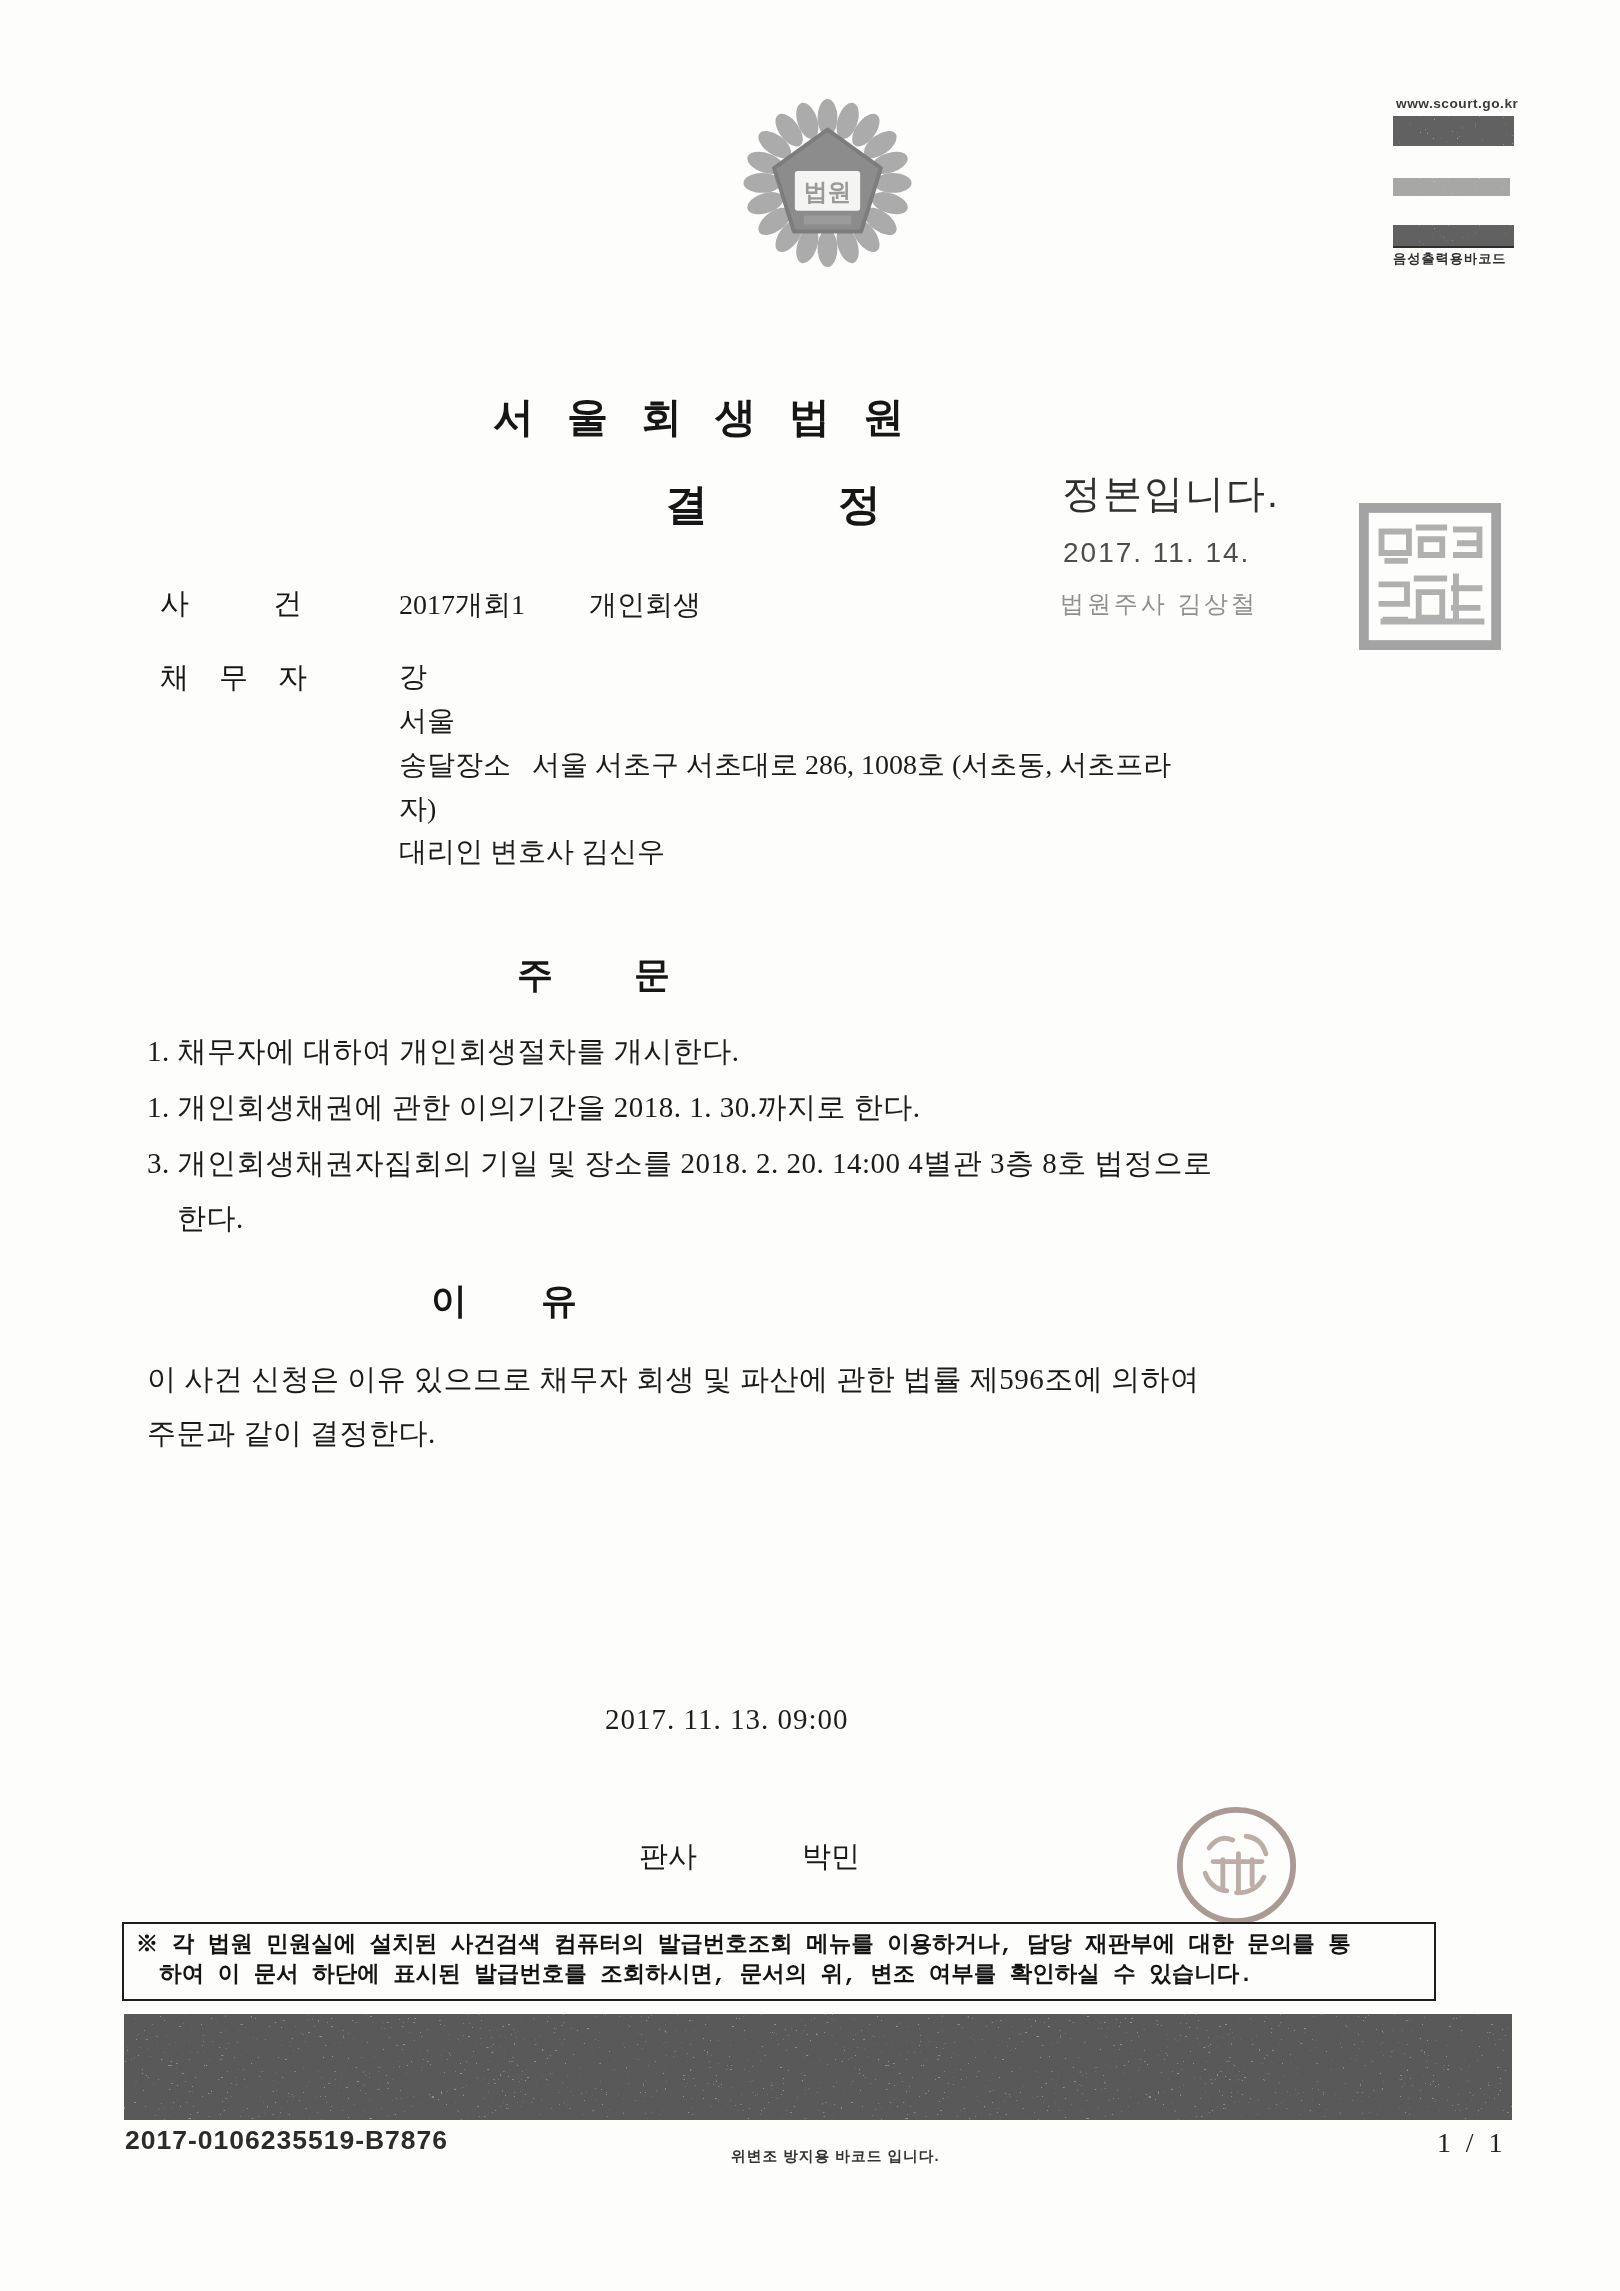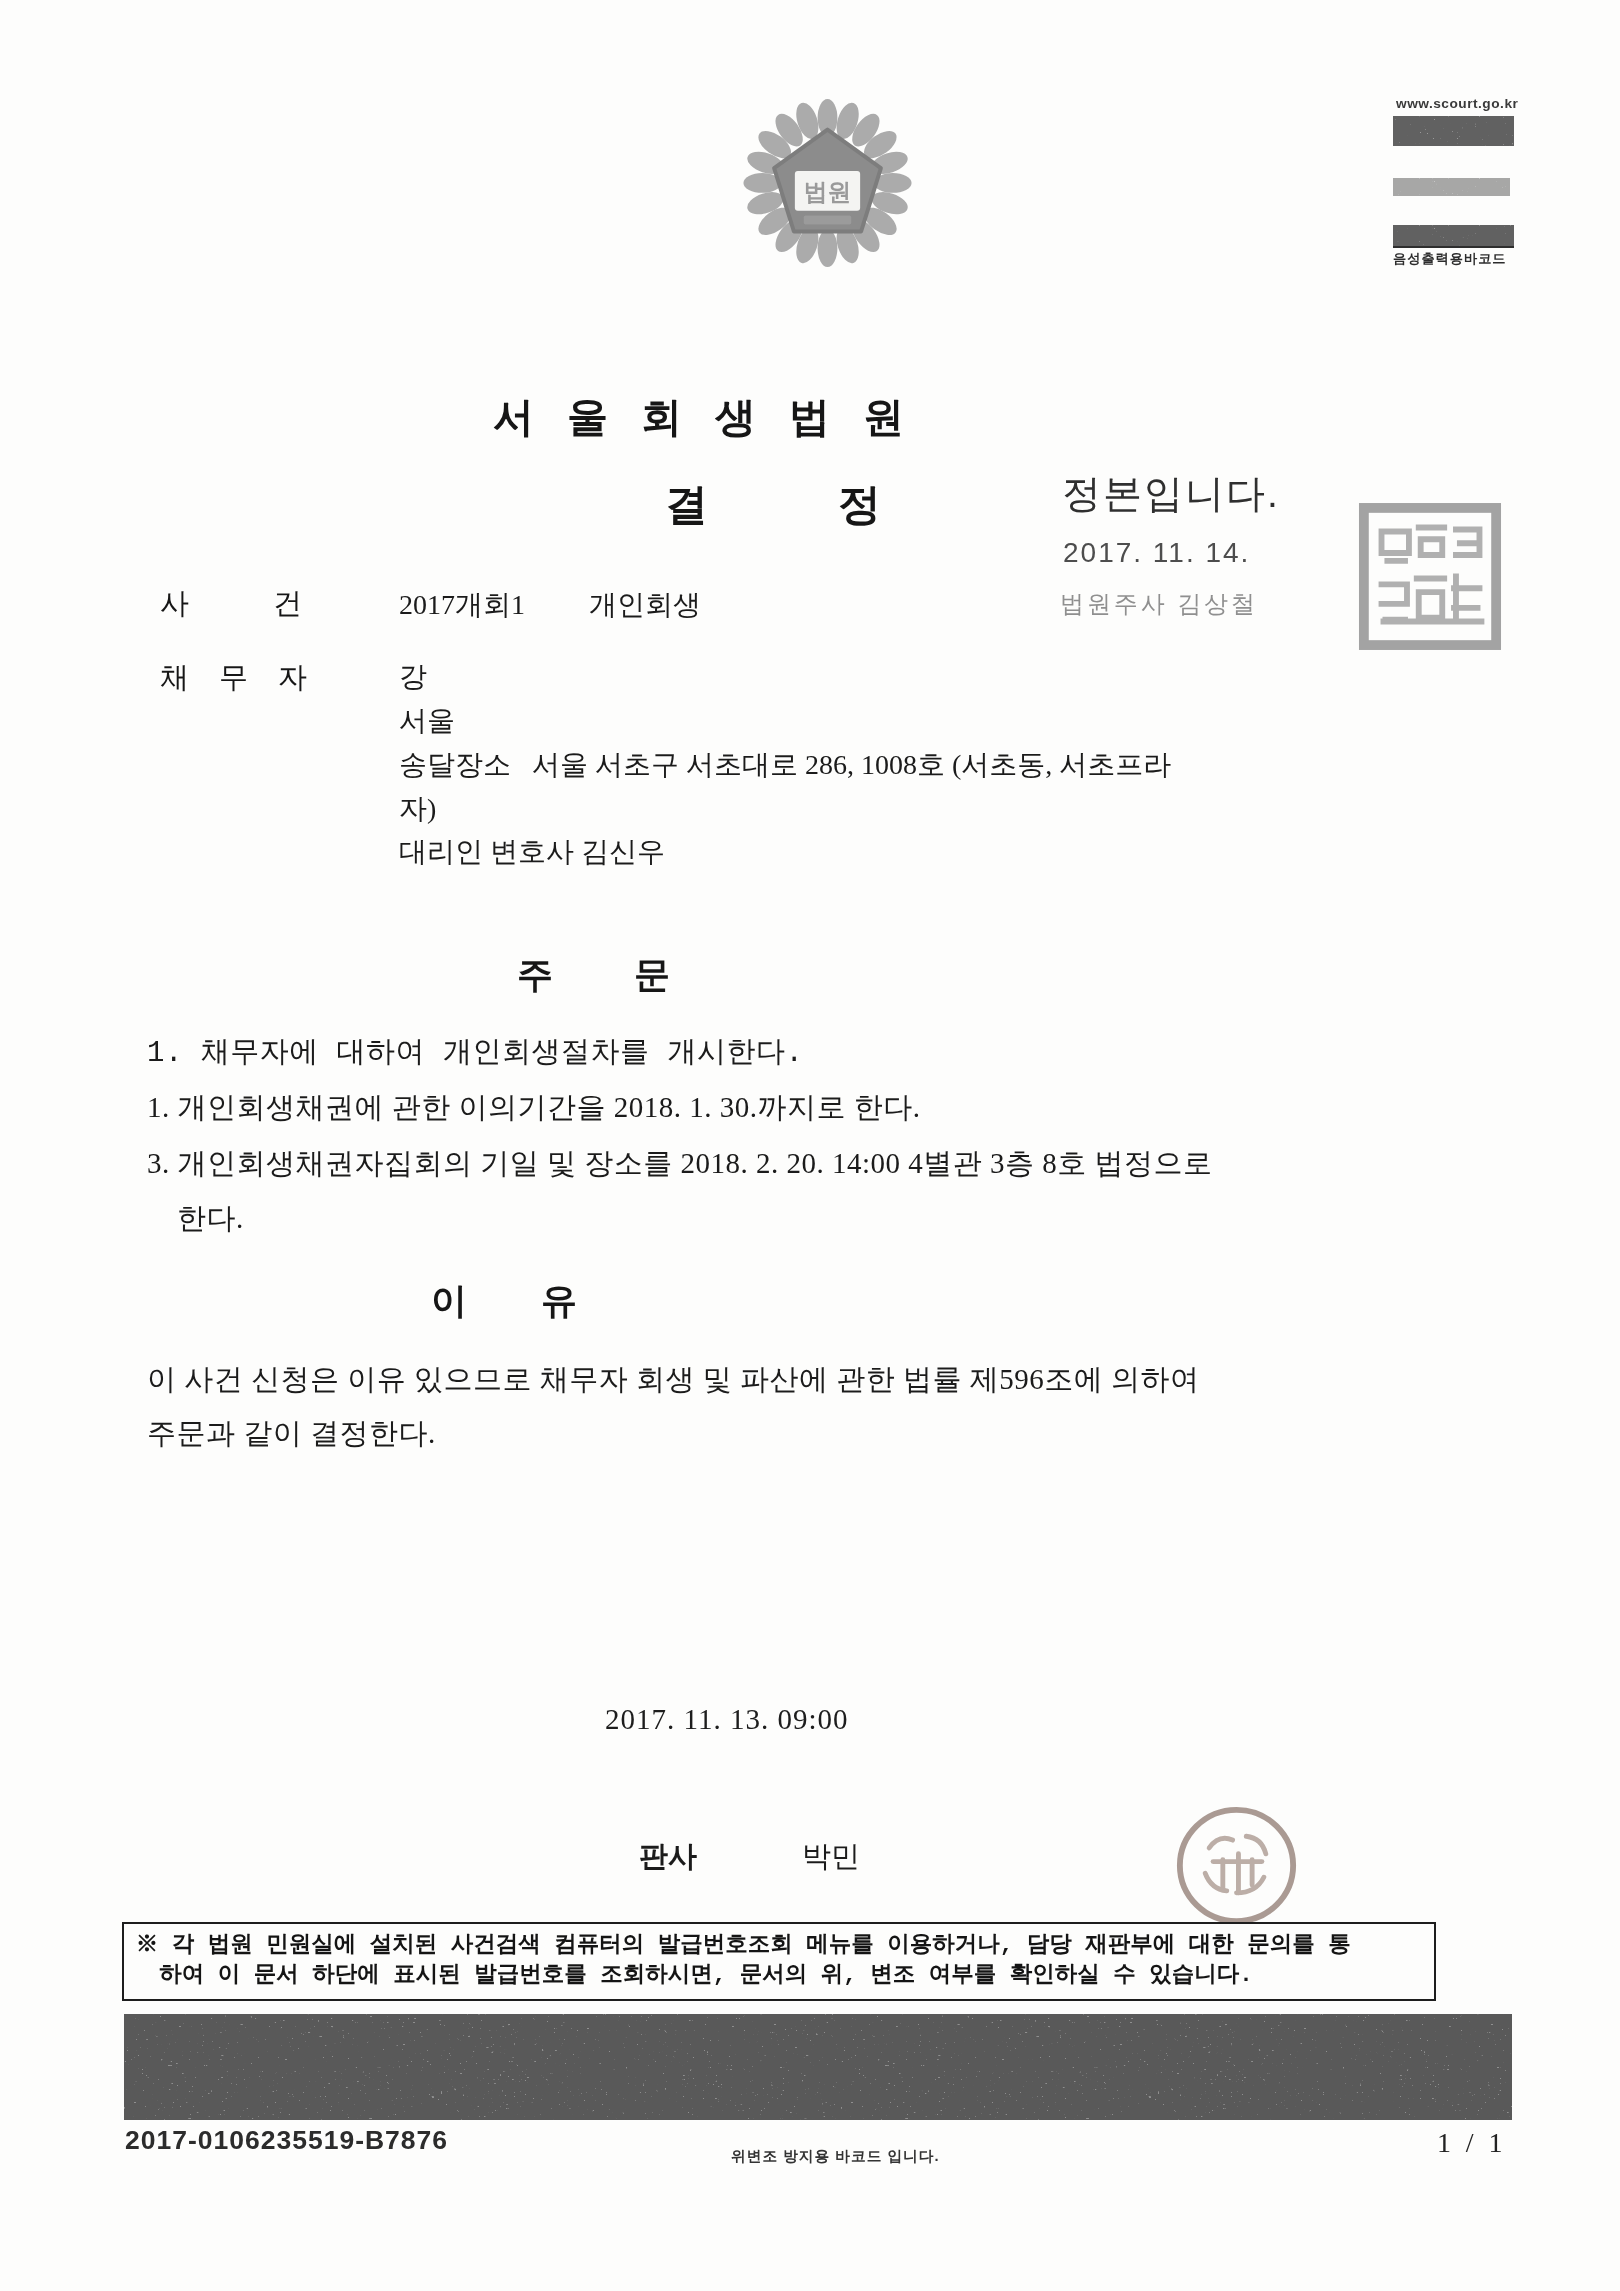--- a/index.html
+++ b/index.html
@@ -43,30 +43,30 @@
   .case-number{left:399px;top:586px;}
   .case-type{left:589px;top:586px;}
   .debtor-name{left:399px;top:658px;}
   .debtor-city{left:399px;top:702px;}
   .svc1{left:399px;top:746px;}
   .svc2{left:399px;top:790px;}
   .attorney{left:399px;top:833px;}
 
   
   .body-line{font-size:29px;color:#1b1b1b;letter-spacing:0.5px;}
-  .oi1{left:147px;top:1032px;font-family:Liberation Mono, monospace;}
+  .oi1{left:147px;top:1032px;}
   .oi2{left:147px;top:1088px;}
   .oi3{left:147px;top:1144px;}
   .oi3c{left:177px;top:1199px;}
   .rl1{left:147px;top:1360px;}
   .rl2{left:147px;top:1414px;}
 
   
   .datetime{left:605px;top:1703px;font-size:29px;color:#1d1d1d;letter-spacing:1px;}
-  .judge-title{left:639px;top:1837px;font-size:29px;font-weight:bold;}
+  .judge-title{left:639px;top:1837px;font-size:29px;}
   .judge-name{left:802px;top:1837px;font-size:29px;}
   .judge-stamp{left:1172px;top:1803px;width:129px;height:125px;position:absolute;}
 
   
   .emblem{left:737px;top:92px;width:181px;height:178px;position:absolute;}
   .seal{left:1358px;top:502px;width:144px;height:149px;position:absolute;}
 
   
   .notice-box{
     position:absolute;left:122px;top:1922px;width:1288px;height:69px;

